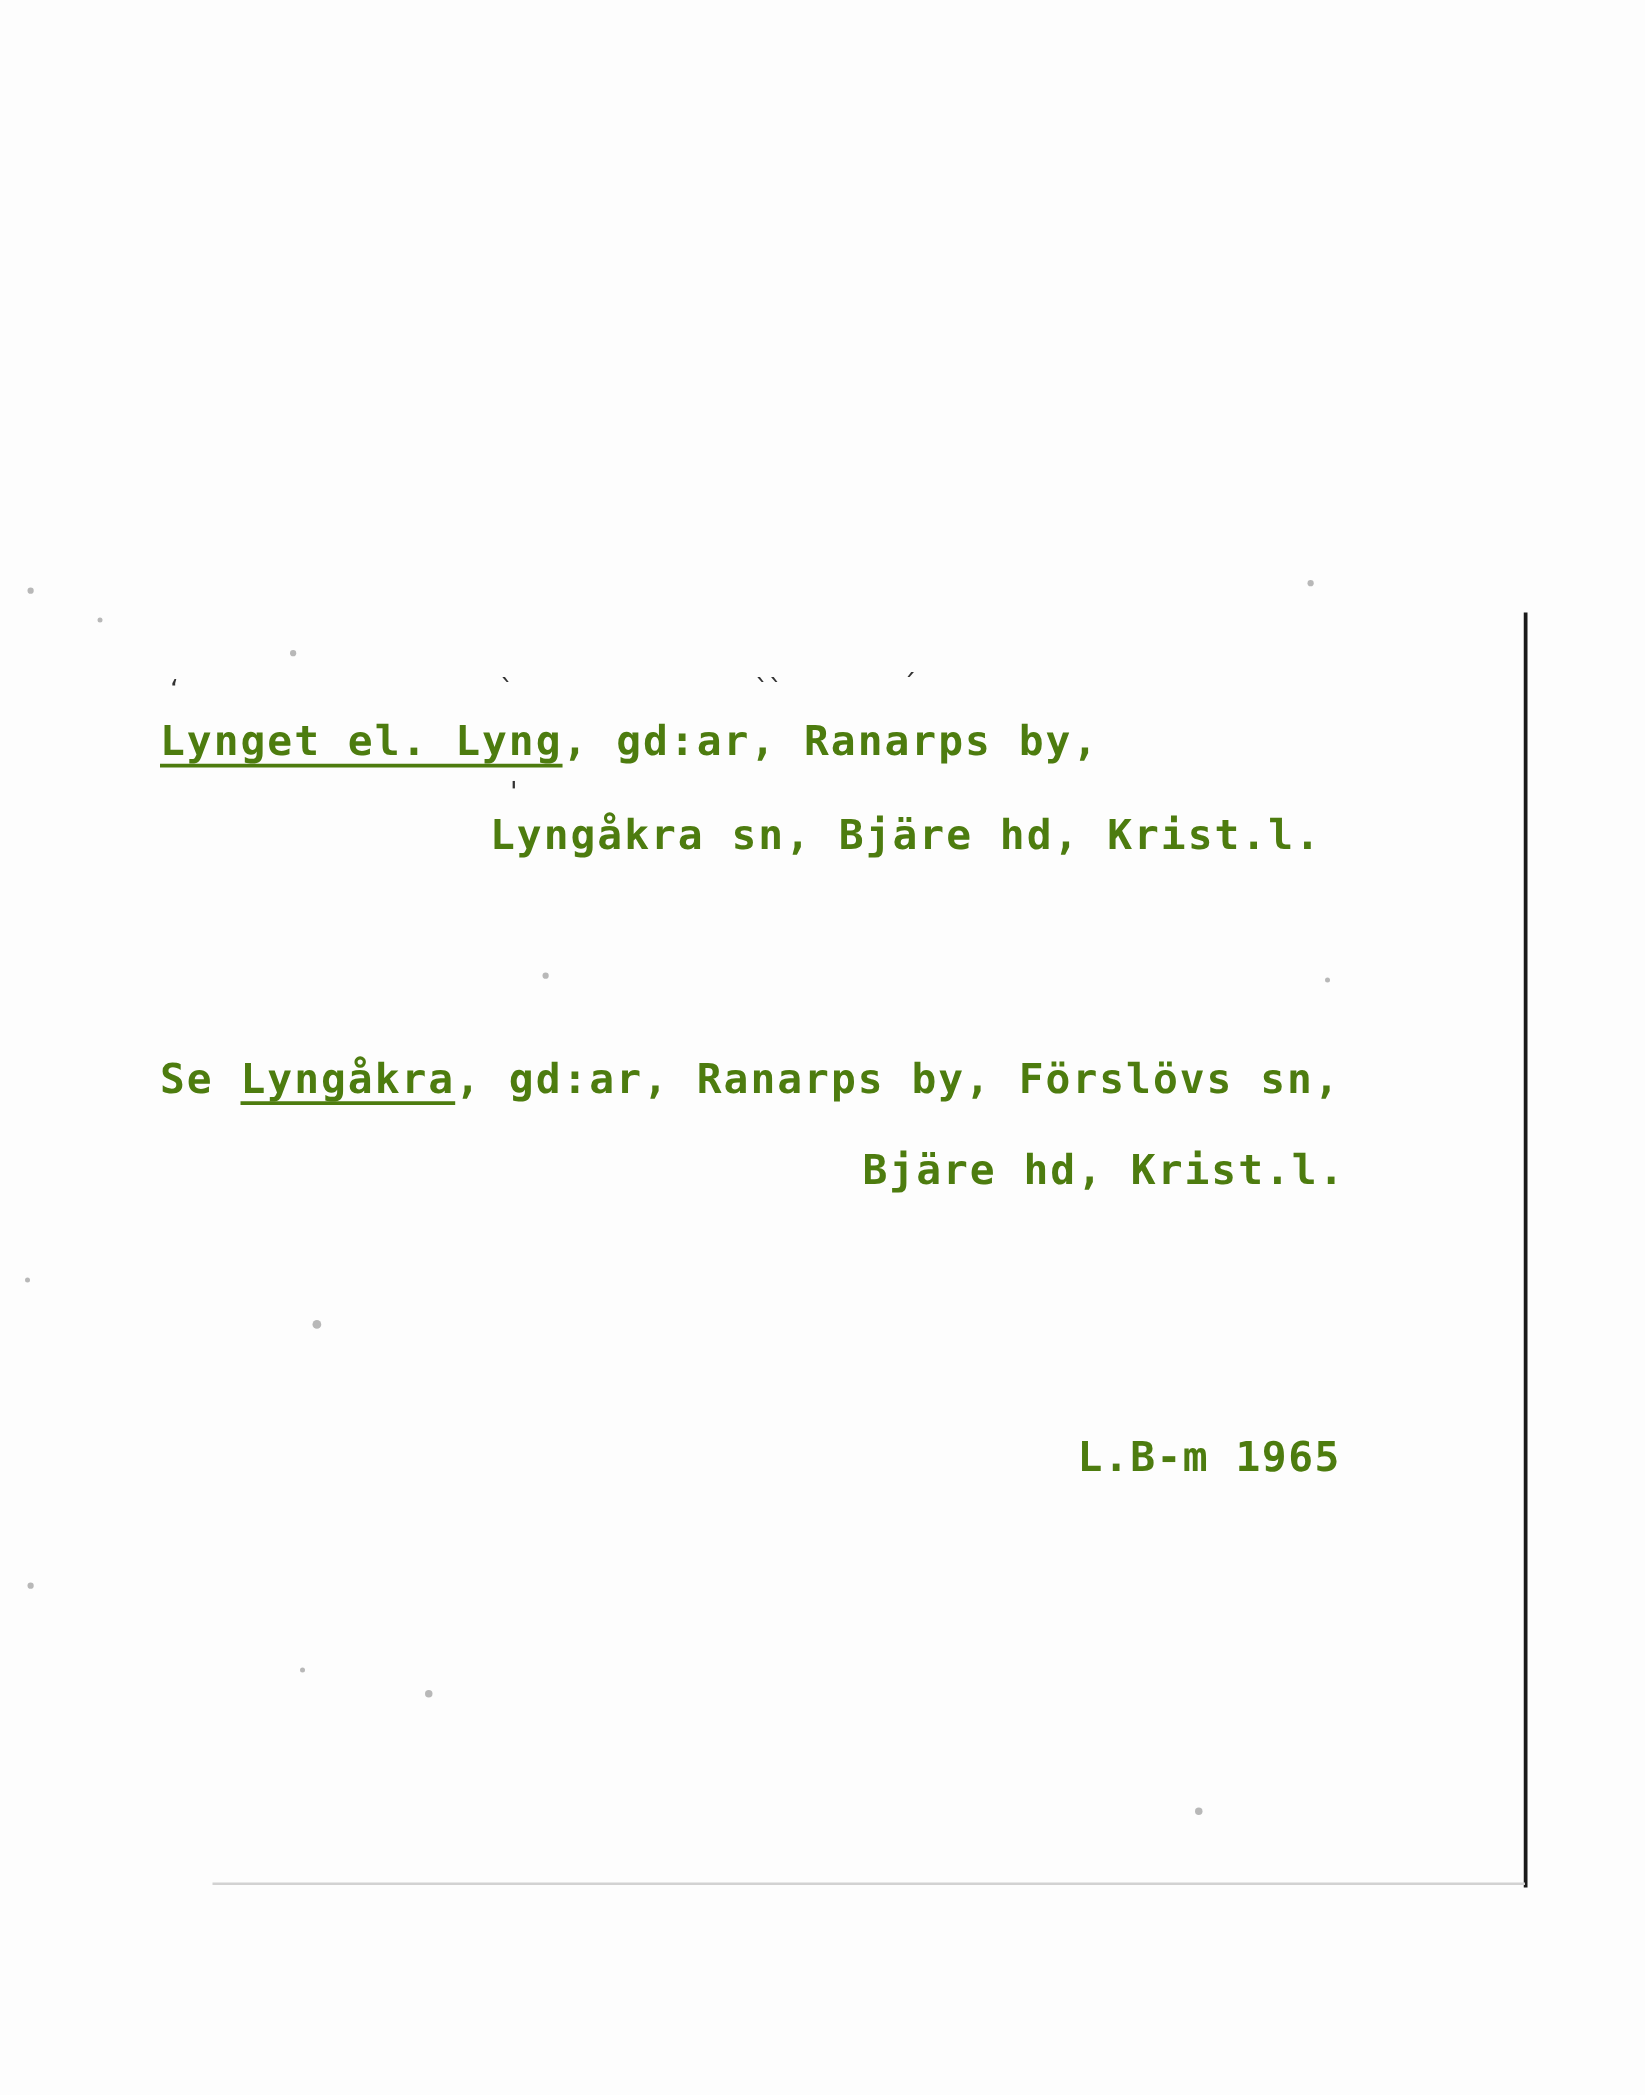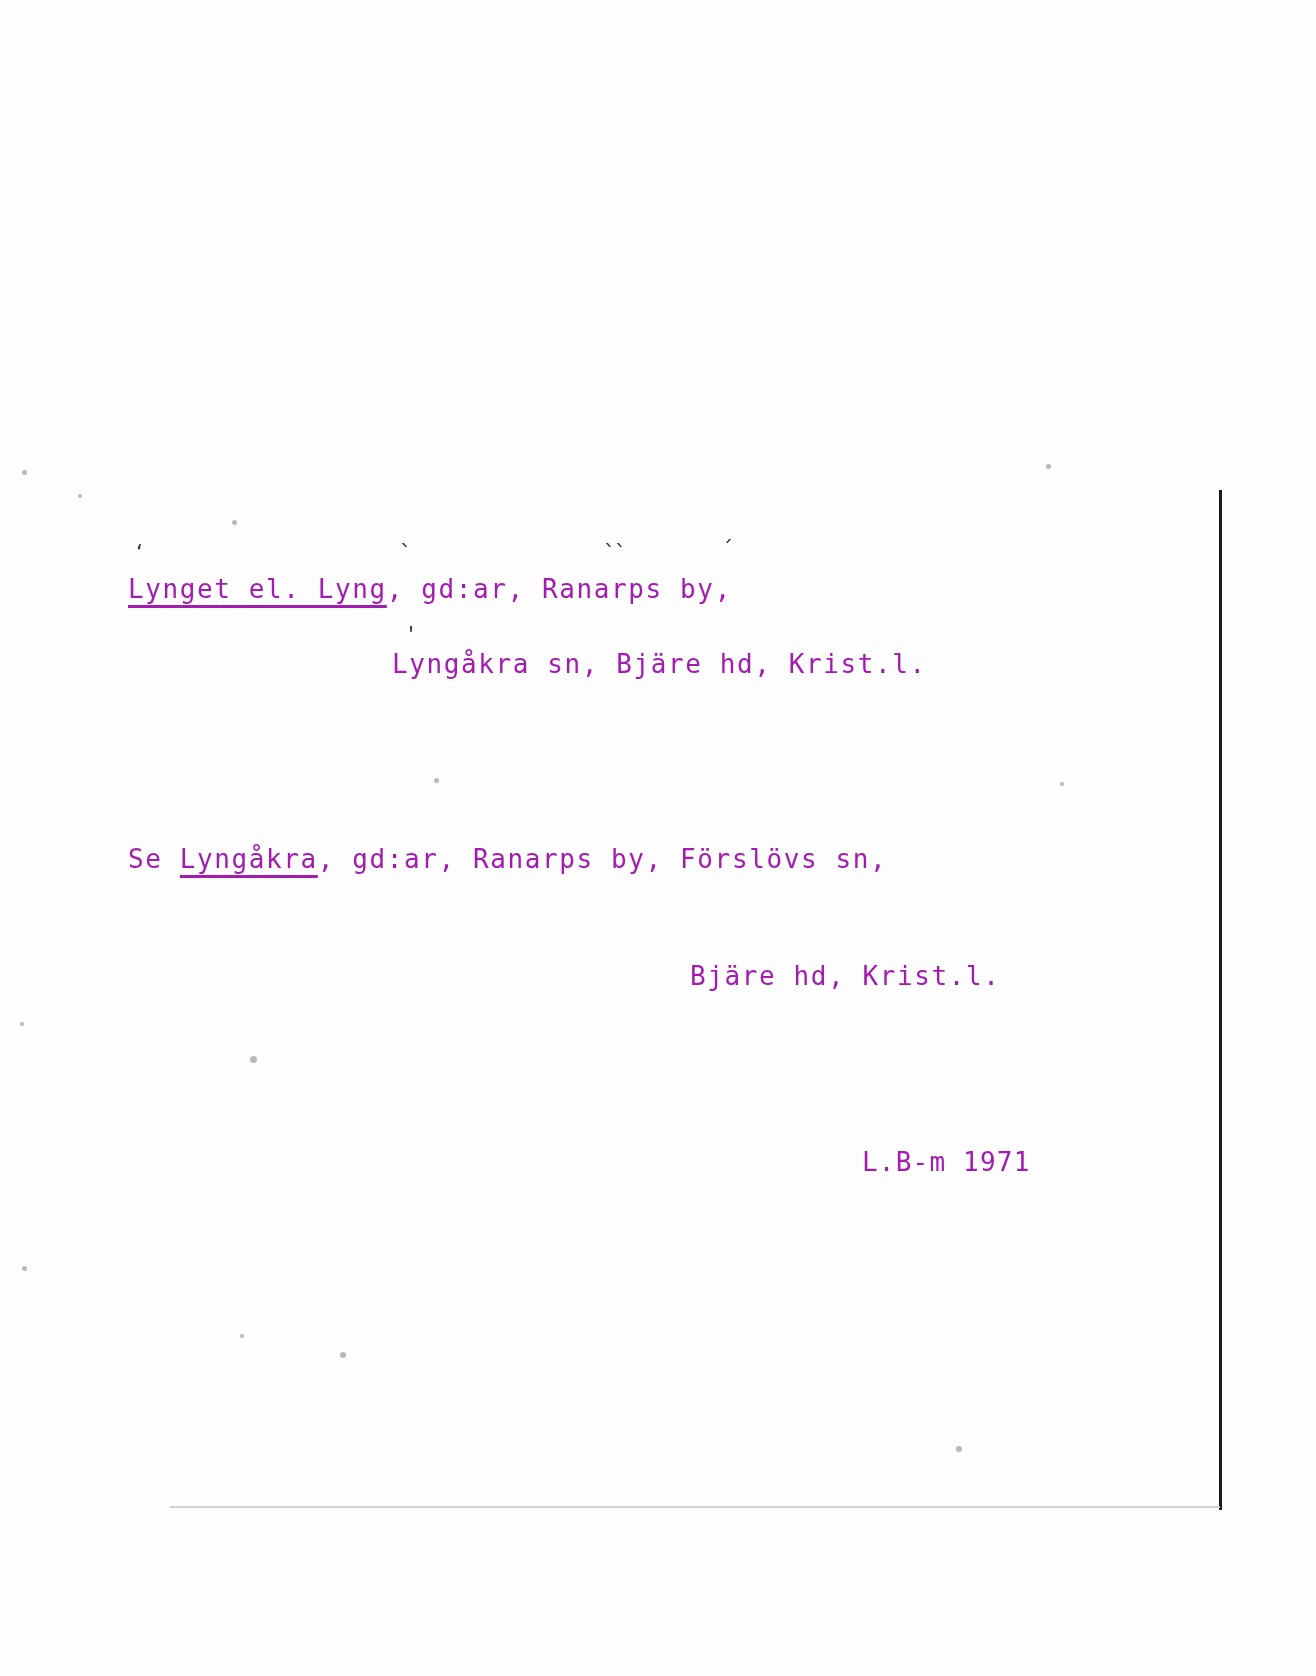--- a/index.html
+++ b/index.html
@@ -49,39 +49,39 @@
     left: 170px;
     right: 96px;
     top: 1506px;
     height: 2px;
     background: #d2d2d2;
   }
 
   .tx {
     position: absolute;
     white-space: pre;
-    font-size: 26px;
+    font-size: 33px;
     letter-spacing: 1.6px;
     line-height: 1.1;
-    color: #a21caf;
-    font-weight: 400;
+    color: #4d7c0f;
+    font-weight: 700;
   }
 
   .u {
     text-decoration: underline;
     text-underline-offset: 7px;
     text-decoration-thickness: 3px;
   }
 
   
   #line-head   { left: 128px; top: 575px; }
   #line-head2  { left: 392px; top: 650px; }
 
   #line-ref    { left: 128px; top: 845px; }
-  #line-ref2   { left: 690px; top: 918px; margin-top: 44px; }
+  #line-ref2   { left: 690px; top: 918px; }
 
   #line-sign   { left: 862px; top: 1148px; letter-spacing: 1.2px; }
 
   
   .mark {
     position: absolute;
     color: #333;
     font-size: 22px;
     font-family: "DejaVu Sans", "Liberation Sans", sans-serif;
   }
@@ -114,15 +114,15 @@
   <div class="mark" style="left:408px; top:622px;">'</div>
 
   <div class="tx" id="line-head"><span class="u">Lynget el. Lyng</span><span>, gd:ar, Ranarps by,</span></div>
 
   <div class="tx" id="line-head2">Lyngåkra sn, Bjäre hd, Krist.l.</div>
 
   <div class="tx" id="line-ref"><span>Se </span><span class="u">Lyngåkra</span><span>, gd:ar, Ranarps by, Förslövs sn,</span></div>
 
   <div class="tx" id="line-ref2">Bjäre hd, Krist.l.</div>
 
-  <div class="tx" id="line-sign">L.B-m 1971</div>
+  <div class="tx" id="line-sign">L.B-m 1965</div>
 
 </div>
 
 </body></html>

